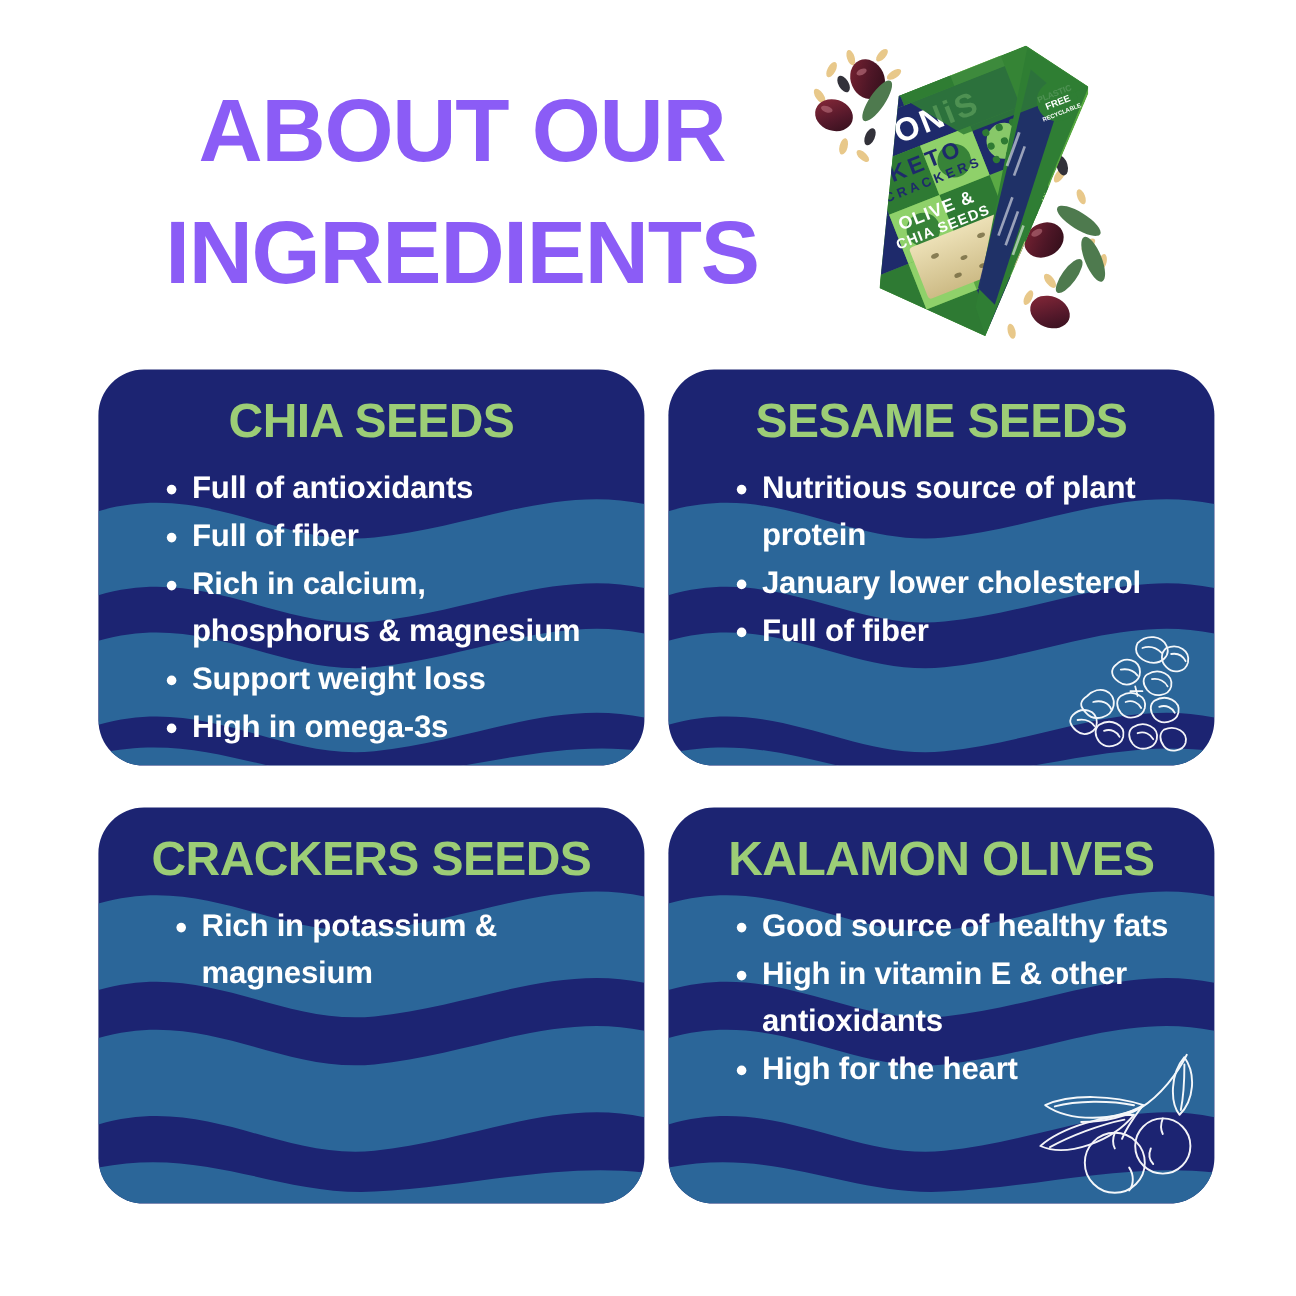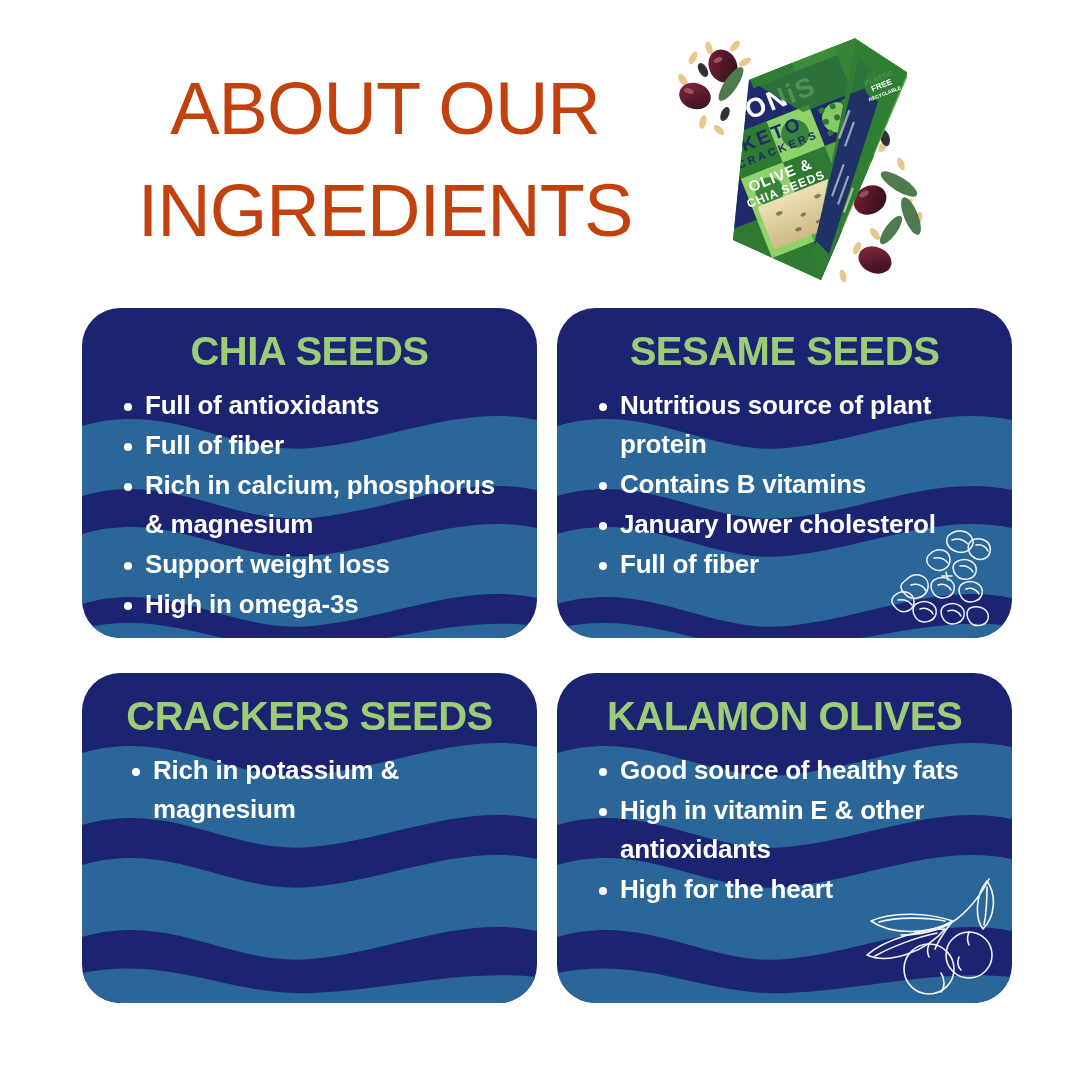--- a/index.html
+++ b/index.html
@@ -20,23 +20,23 @@
     position: absolute;
     left: 0; top: 0;
     width: 1080px; height: 300px;
   }
   #page-title {
     position: absolute;
     left: 120px;
     top: 58px;
     width: 530px;
     text-align: center;
-    color: #c2410c;
+    color: #8b5cf6;
     font-family: "Liberation Sans", sans-serif;
-    font-weight: 400;
+    font-weight: 700;
     font-size: 74px;
     line-height: 1.38;
     letter-spacing: -1px;
     white-space: pre-line;
   }
 
   
   #product-photo {
     position: absolute;
     left: 645px; top: 18px;
@@ -84,21 +84,21 @@
     color: #9ccd76;
     font-weight: 700;
     font-size: 40px;
     line-height: 1.05;
     text-align: center;
     letter-spacing: -0.5px;
     margin: 0 0 14px 0;
   }
   .bullet-list {
     list-style: none;
-    margin: 0;
+    margin: 15px;
     padding: 0 4px 0 18px;
   }
   .bullet-item {
     position: relative;
     color: #ffffff;
     font-weight: 700;
     font-size: 26px;
     line-height: 1.5;
     padding-left: 27px;
     margin: 0 0 1px 0;
@@ -353,21 +353,20 @@
         <path d="M84,90 C94,86 104,92 102,101 C100,108 89,110 84,104 C80,99 80,93 84,90 Z"></path>
         <path d="M8,78 C16,70 28,74 28,84 C28,92 18,97 11,91 C6,87 4,82 8,78 Z"></path>
         <path d="M12,82 C18,81 23,83 26,87"></path>
         <path d="M60,54 L62,62 M56,58 L66,58"></path>
       </g>
     </svg>
     <div class="card-body">
       <div class="card-title">SESAME SEEDS</div>
       <ul class="bullet-list">
         <li class="bullet-item">Nutritious source of plant protein</li>
-        <li class="bullet-item">Contains B vitamins</li>
         <li class="bullet-item">January lower cholesterol</li>
         <li class="bullet-item">Full of fiber</li>
       </ul>
     </div>
   </div>
 
   <div class="card card-narrow">
     <svg class="card-waves" viewBox="0 0 455 330" preserveAspectRatio="none">
       <path d="M0,80 C90,54 150,110 230,102 C310,94 380,58 455,74 L455,146 C380,130 310,166 230,174 C150,182 90,126 0,152 Z" fill="#2b6699"></path>
       <path d="M0,192 C90,166 150,222 230,214 C310,206 380,170 455,186 L455,258 C380,242 310,278 230,286 C150,294 90,238 0,264 Z" fill="#2b6699"></path>

